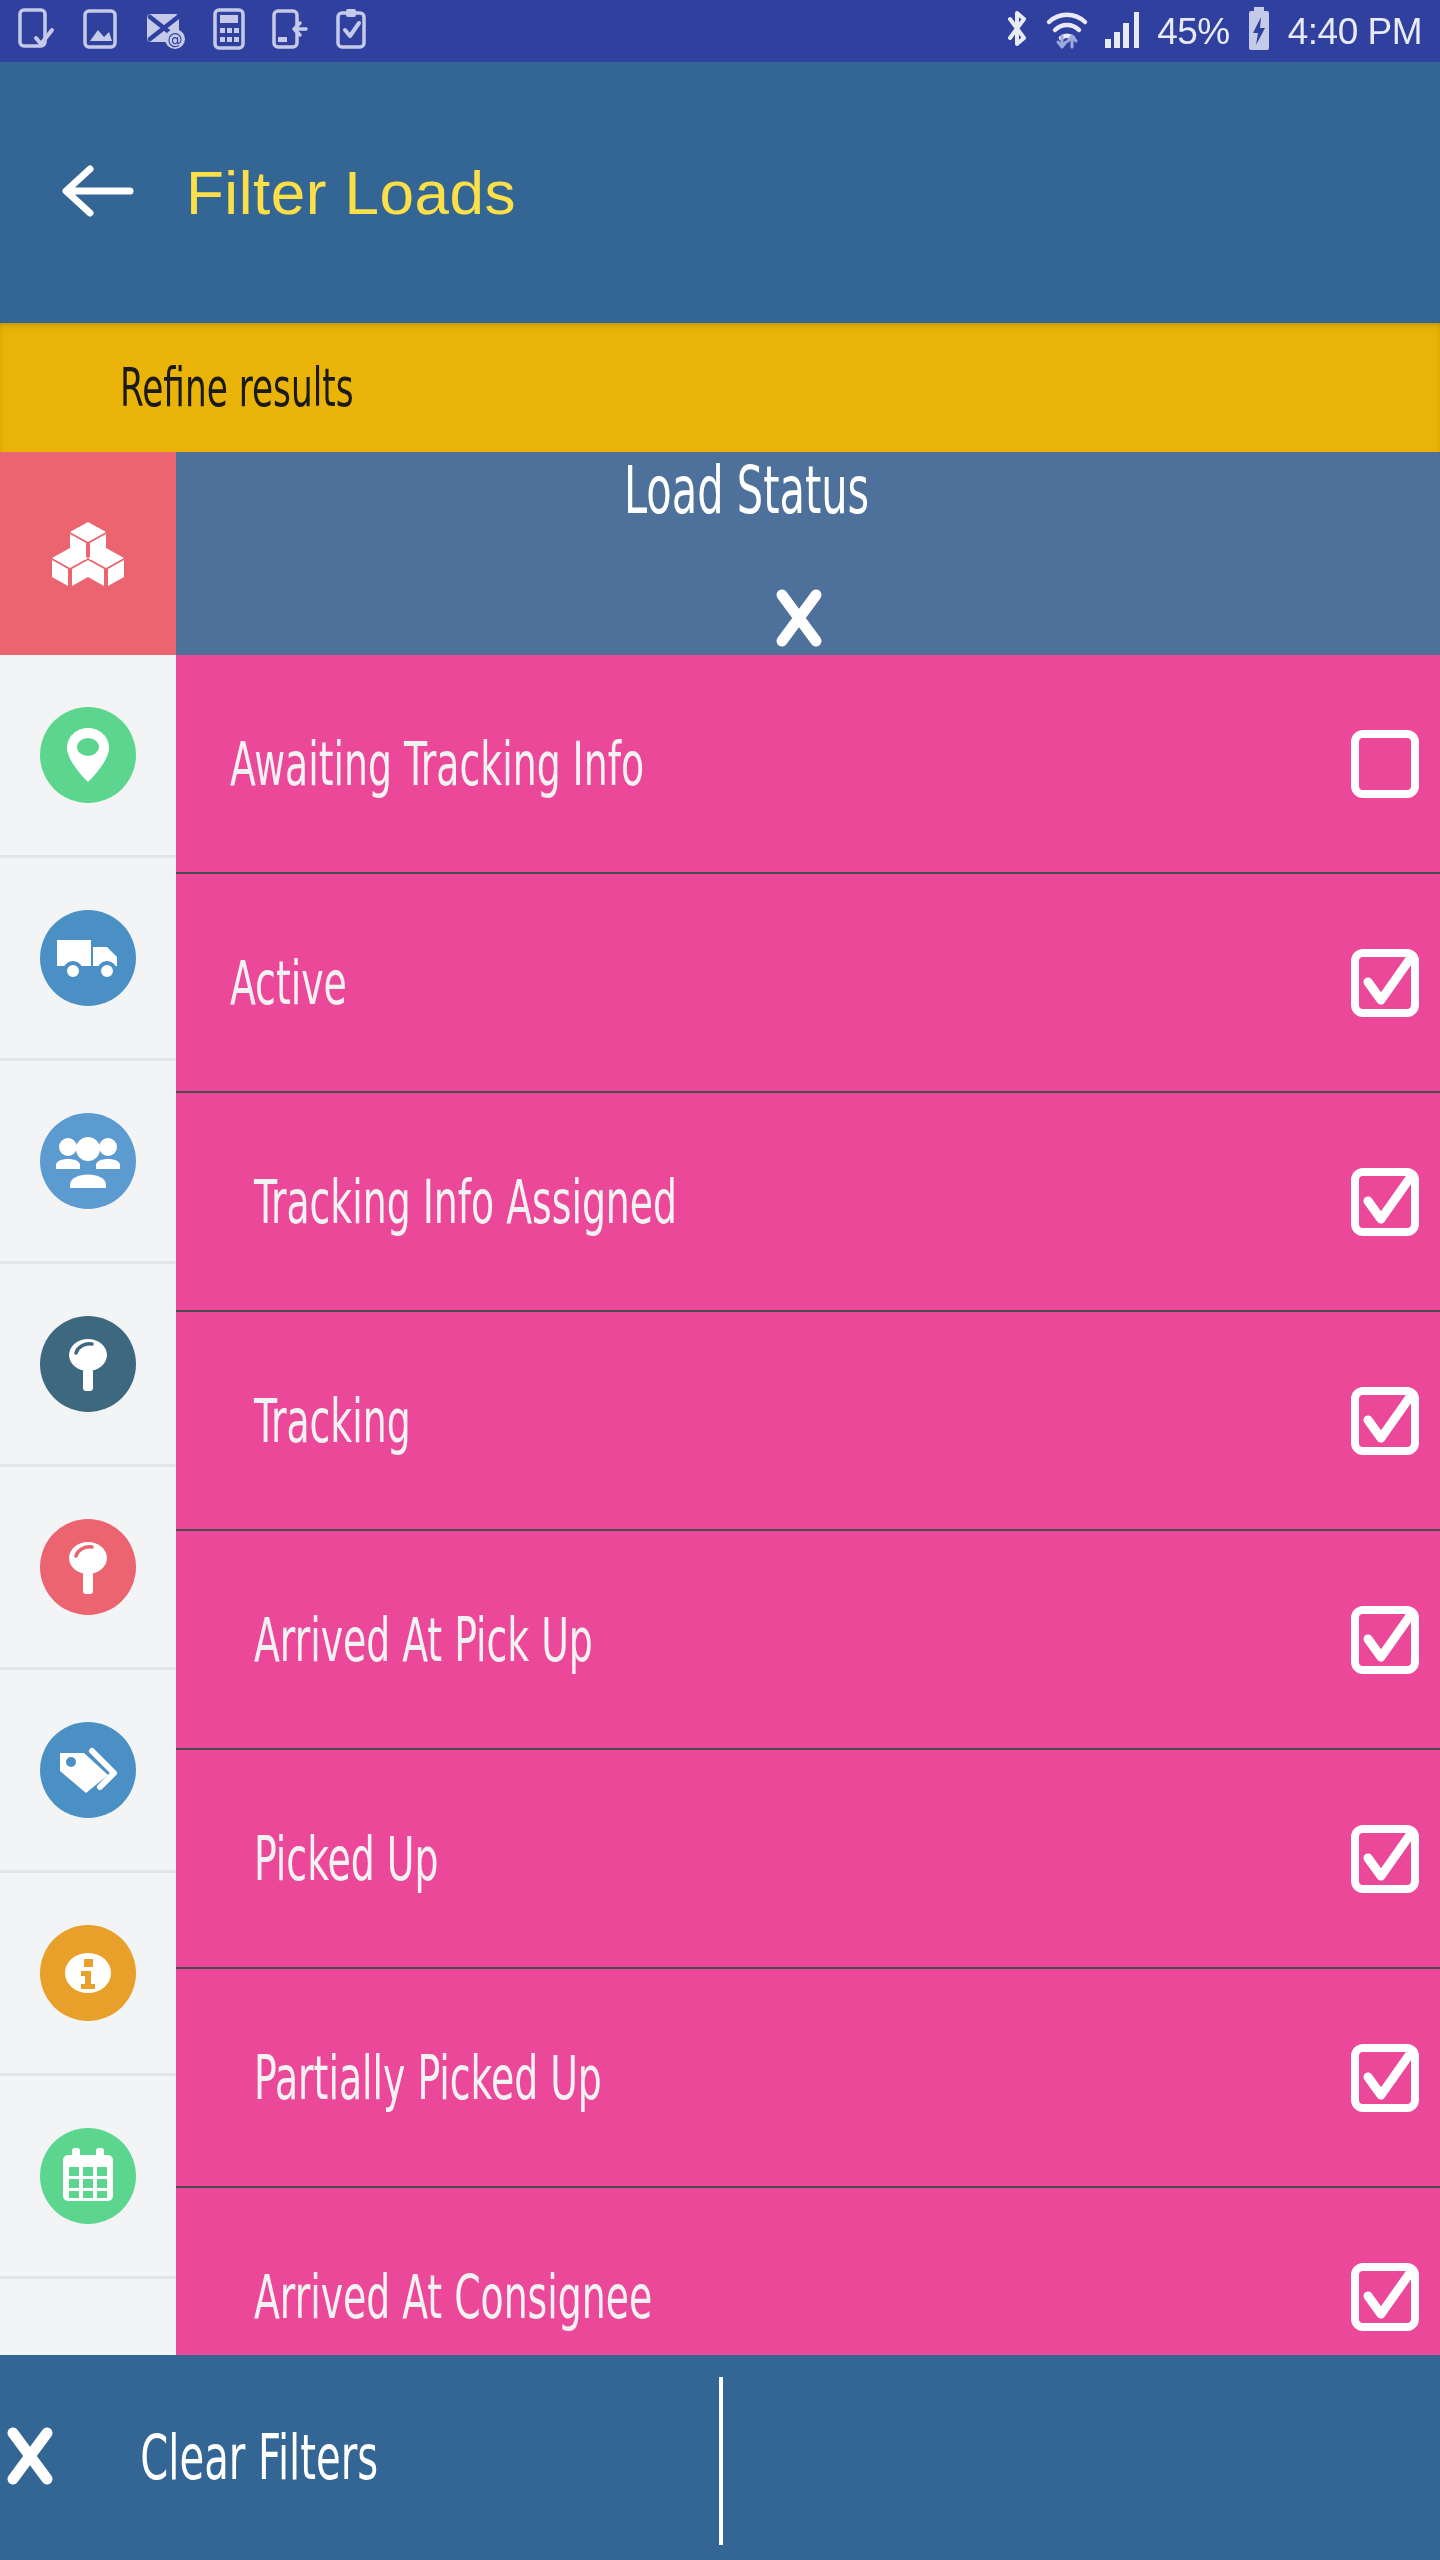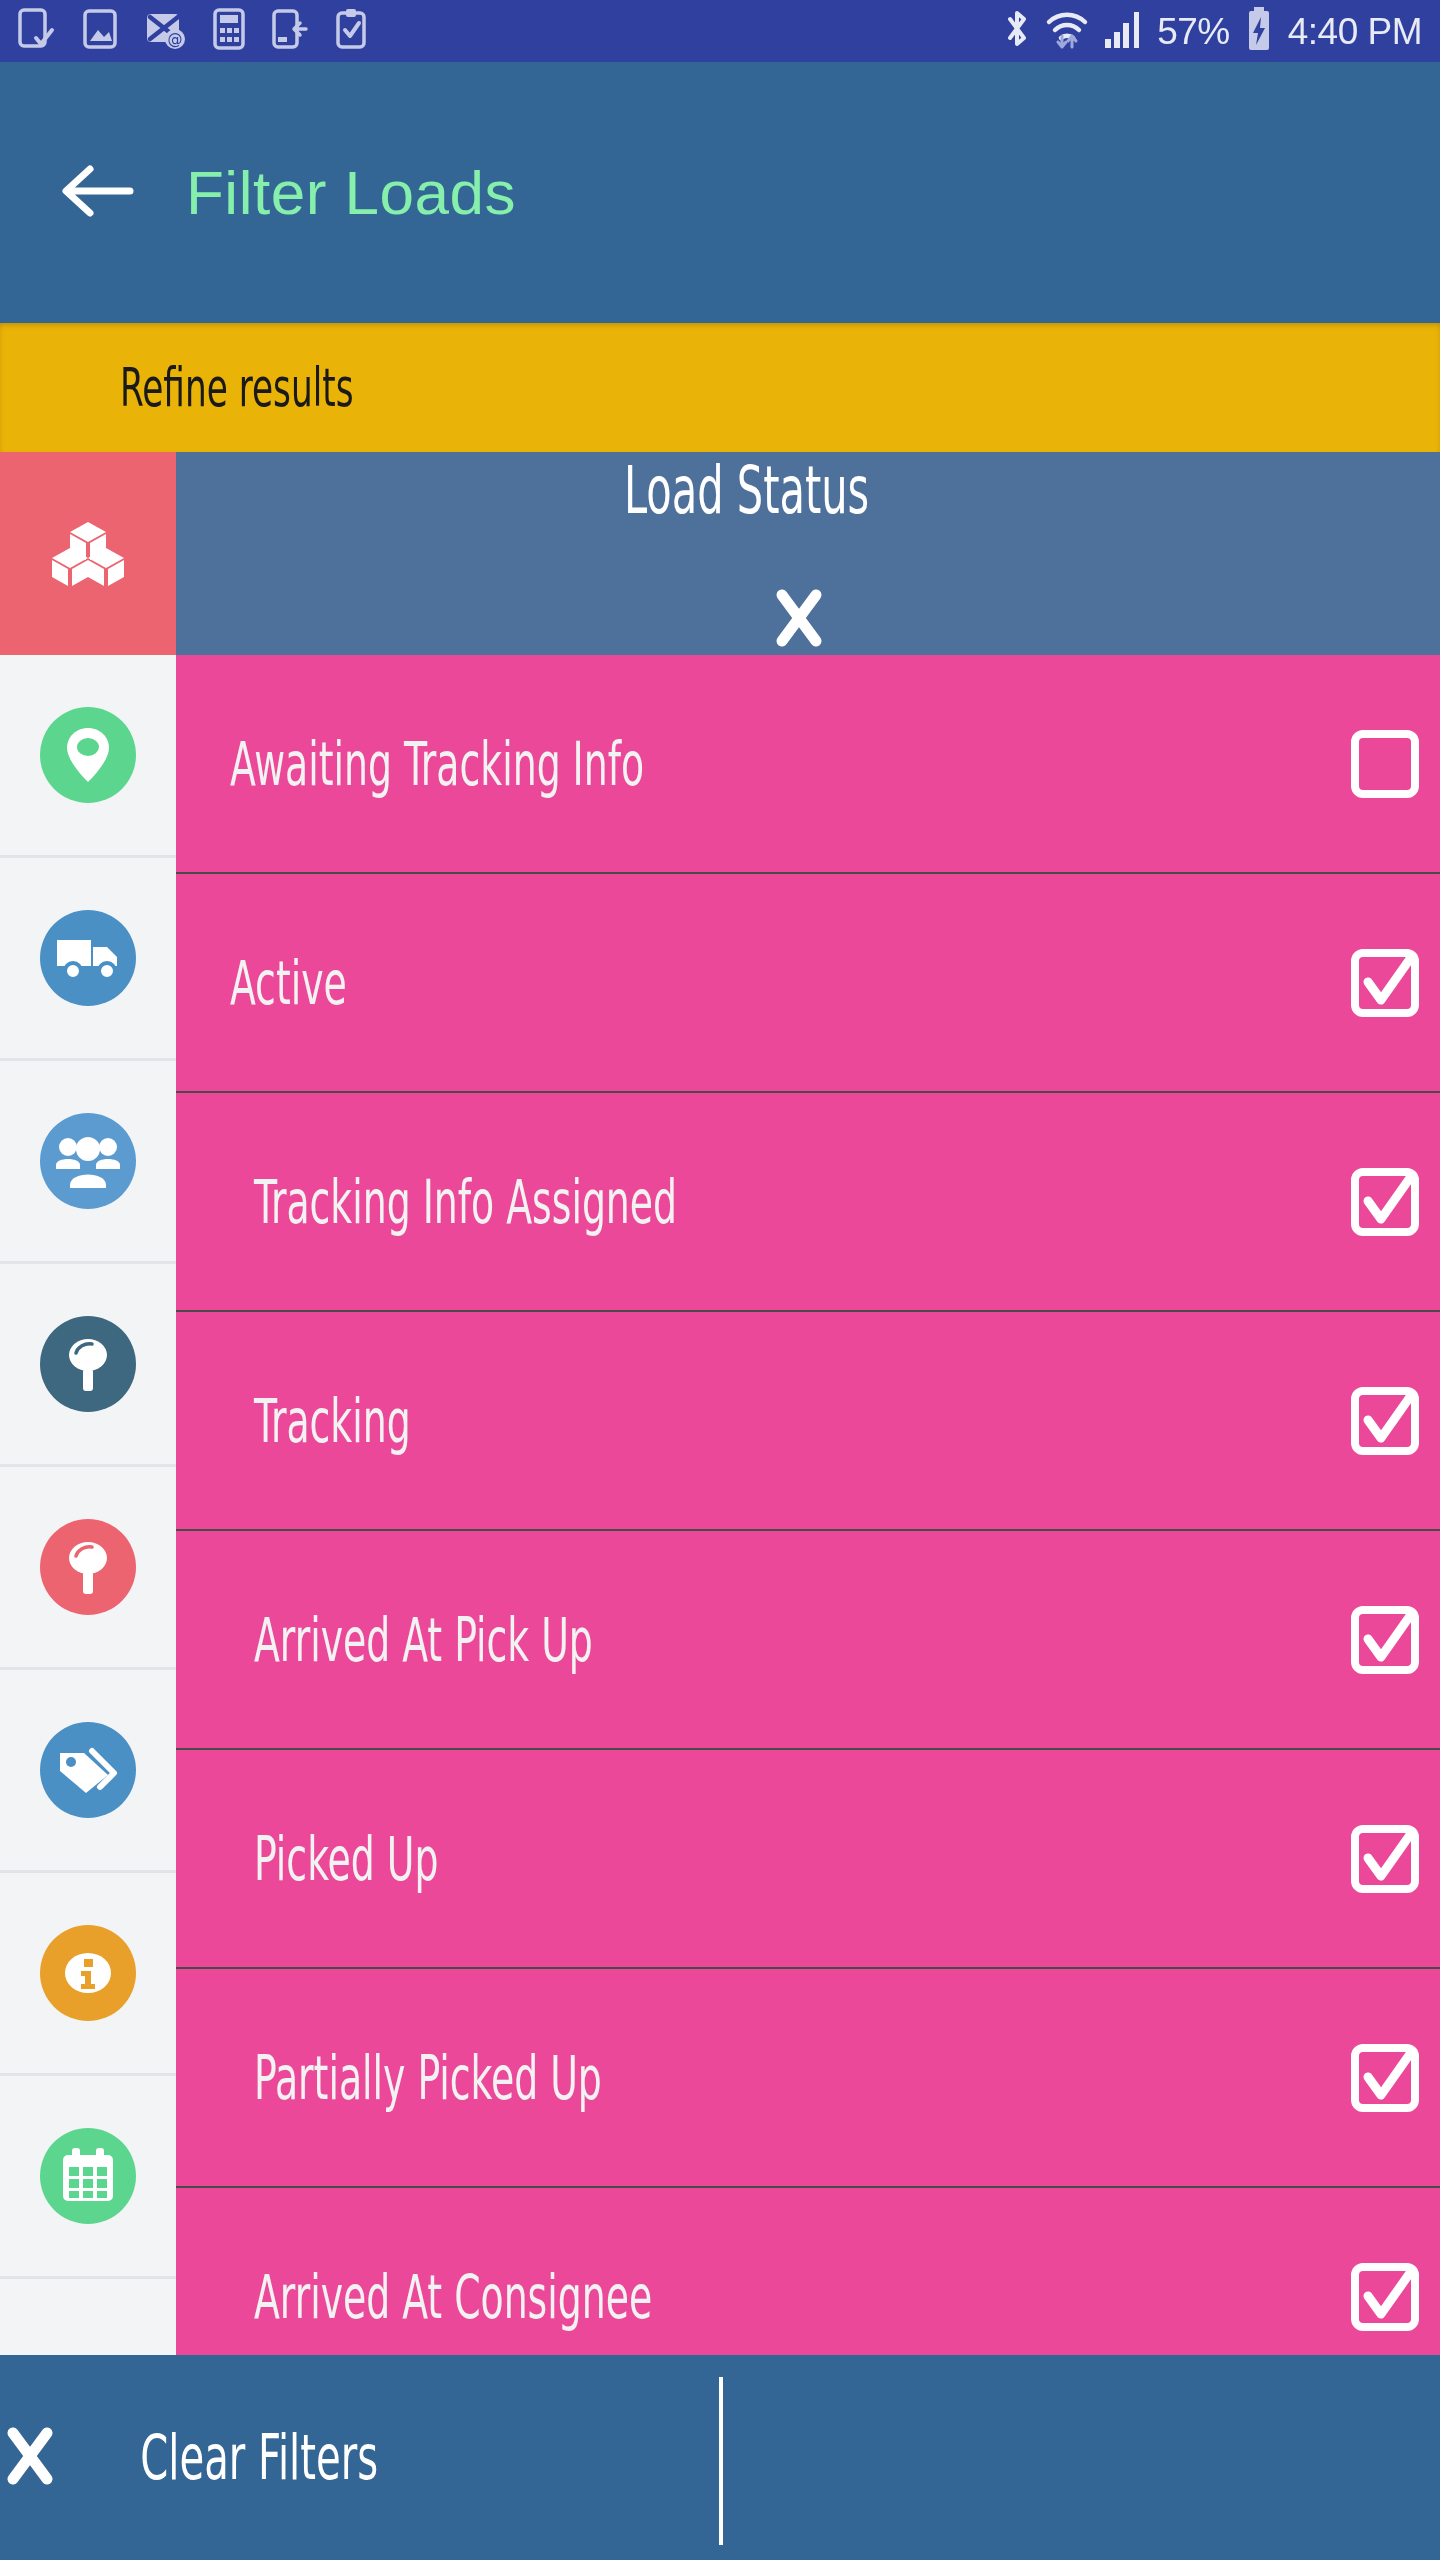--- a/index.html
+++ b/index.html
@@ -62,21 +62,21 @@
     display: flex;
     align-items: center;
     padding-left: 60px;
   }
   .back-btn {
     width: 78px; height: 78px;
     display: flex; align-items: center; justify-content: center;
     flex: 0 0 auto;
   }
   .app-title {
-    color: #86efac;
+    color: #fde047;
     font-family: "Liberation Sans", sans-serif;
     font-size: 62px;
     font-weight: 400;
     letter-spacing: 0.5px;
     margin-left: 48px;
     white-space: nowrap;
   }
 
   
   .refine-bar {
@@ -304,21 +304,21 @@
         </svg>
       </span>
       <span class="sicon">
         <svg width="40" height="44" viewBox="0 0 40 44">
           <rect x="2" y="32" width="6" height="9" fill="#E8EAF6"></rect>
           <rect x="11" y="25" width="6" height="16" fill="#E8EAF6"></rect>
           <rect x="20" y="16" width="6" height="25" fill="#E8EAF6"></rect>
           <path d="M31 5 L36 5 L36 41 L31 41 Z" fill="#E8EAF6"></path>
         </svg>
       </span>
-      <span class="status-text">57%</span>
+      <span class="status-text">45%</span>
       <span class="sicon">
         <svg width="30" height="46" viewBox="0 0 30 46">
           <rect x="10" y="1" width="10" height="5" fill="#C5CAE9"></rect>
           <rect x="5" y="5" width="20" height="39" rx="2" fill="#C5CAE9"></rect>
           <path d="M17 11 L9 27 L14 27 L12 39 L21 22 L16 22 Z" fill="#30409E"></path>
         </svg>
       </span>
       <span class="status-text">4:40 PM</span>
     </div>
   </div>

